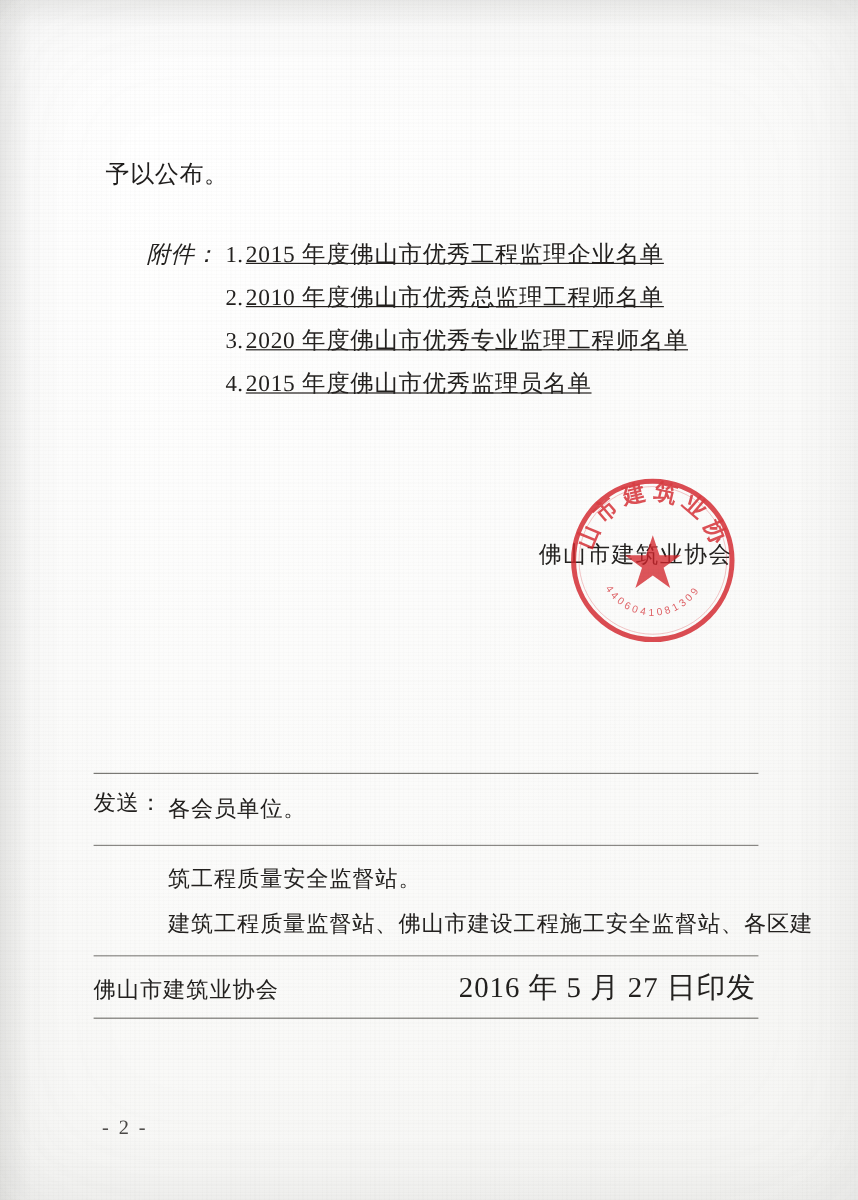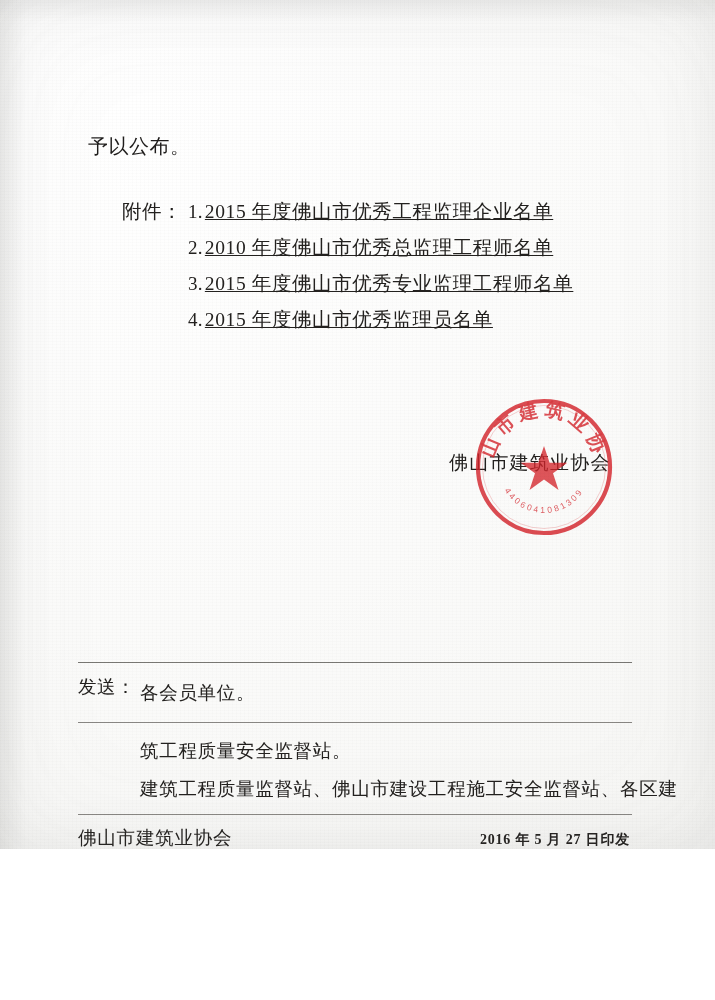--- a/index.html
+++ b/index.html
@@ -4,21 +4,21 @@
 <style>
   html, body {
     margin: 0;
     padding: 0;
     background: #ffffff;
   }
 
   .page {
     position: relative;
     width: 715px;
-    height: 849px;
+    height: 1000px;
     overflow: hidden;
     background:
       radial-gradient(circle at 18% 12%, #ffffff 0%, #fbfbfa 55%, #f6f6f4 100%);
     font-family: "Liberation Serif", "DejaVu Serif", serif;
     color: #23211f;
   }
 
   
   .grain {
     position: absolute;
@@ -77,20 +77,21 @@
     display: flex;
     align-items: baseline;
     height: 36px;
     white-space: nowrap;
   }
   .attach-label {
     font-size: 19.5px;
     letter-spacing: 0.5px;
     width: 66px;
     display: inline-block;
+    font-style: italic;
   }
   .attach-spacer {
     width: 66px;
     display: inline-block;
   }
   .attach-num {
     font-size: 19px;
     letter-spacing: 0.3px;
     margin-right: 2px;
   }
@@ -129,21 +130,21 @@
     width: 142px;
     height: 142px;
     pointer-events: none;
     opacity: .88;
   }
 
   
   .footer {
     position: absolute;
     left: 78px;
-    top: 662px;
+    top: 644px;
     width: 554px;
   }
   .hr {
     height: 0;
     border-top: 1.6px solid #5d5b57;
     opacity: .82;
   }
   .hr-thin {
     height: 0;
     border-top: 1.2px solid #6a6864;
@@ -179,23 +180,22 @@
     justify-content: space-between;
     align-items: baseline;
     padding: 10px 2px 9px 0;
     white-space: nowrap;
   }
   .issue-org {
     font-size: 18.5px;
     letter-spacing: 0.8px;
   }
   .issue-date {
-    font-size: 14px;
+    font-size: 24px;
     letter-spacing: 0.8px;
-    font-weight: bold;
   }
 
   .page-number {
     position: absolute;
     left: 85px;
     top: 930px;
     font-size: 17px;
     letter-spacing: 2px;
     color: #4a4846;
   }
@@ -220,21 +220,21 @@
 
     <div class="attach-row">
       <span class="attach-spacer"></span>
       <span class="attach-num">2.</span>
       <span class="attach-text">2010 年度佛山市优秀总监理工程师名单</span>
     </div>
 
     <div class="attach-row">
       <span class="attach-spacer"></span>
       <span class="attach-num">3.</span>
-      <span class="attach-text">2015 年度佛山市优秀专业监理工程师名单</span>
+      <span class="attach-text">2020 年度佛山市优秀专业监理工程师名单</span>
     </div>
 
     <div class="attach-row">
       <span class="attach-spacer"></span>
       <span class="attach-num">4.</span>
       <span class="attach-text">2015 年度佛山市优秀监理员名单</span>
     </div>
 
   </div>
 

